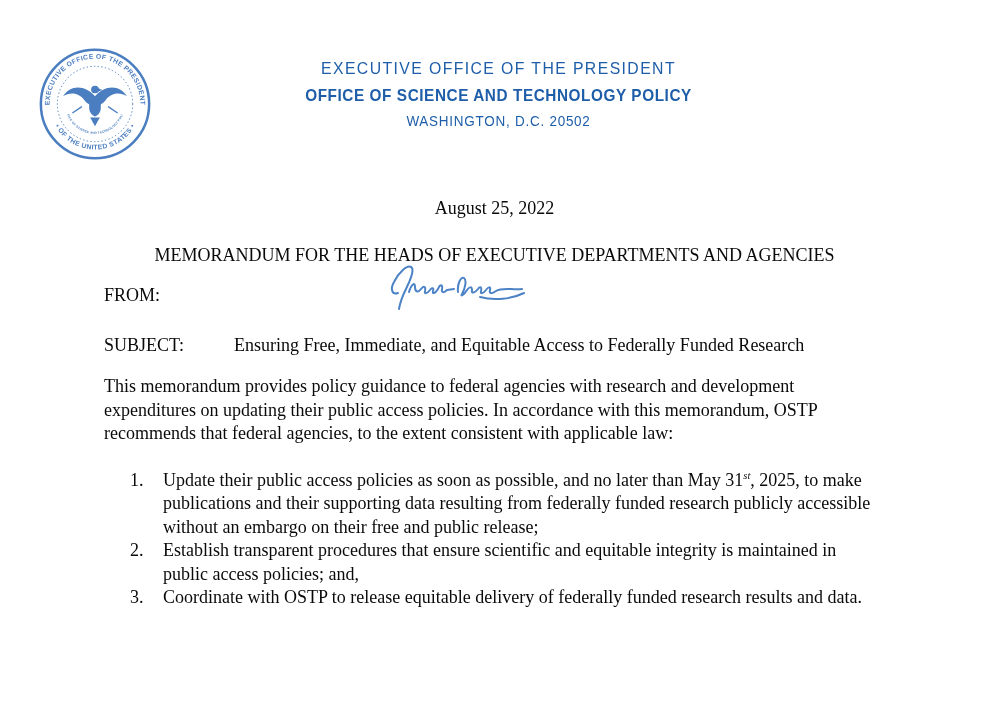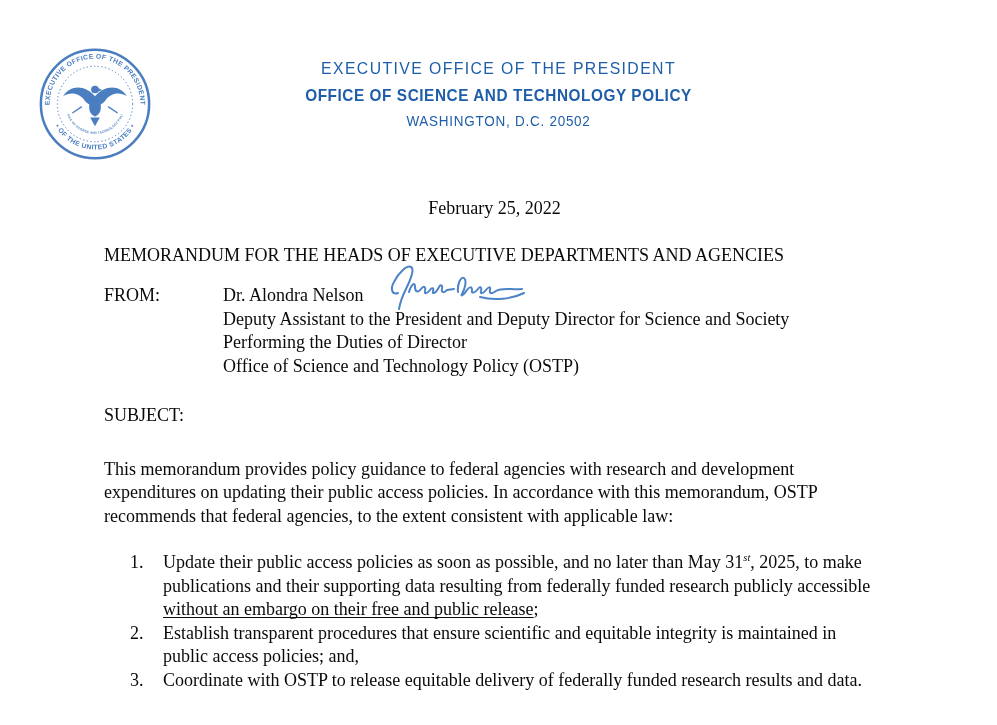--- a/index.html
+++ b/index.html
@@ -36,32 +36,32 @@
     color: var(--letterhead-blue);
   }
   .lh-line { display: block; line-height: 26px; transform: scaleX(0.93); transform-origin: 50% 50%; }
   .lh-line1 { font-size: 17px; letter-spacing: 1.5px; font-weight: 500; }
   .lh-line2 { font-size: 16.5px; letter-spacing: 0.6px; font-weight: 700; }
   .lh-line3 { font-size: 14.5px; letter-spacing: 0.8px; font-weight: 500; }
 
   
   .memo-body { margin-left: 104px; width: 781px; }
   .memo-date { margin-top: 63px; text-align: center; }
-  .addressee { margin-top: 23px; }
-  .kv-row { display: flex; align-items: flex-start; }
+  .addressee { margin-top: 23px; text-align: center; }
+  .kv-row { display: flex; align-items: flex-start; gap: 11px; }
   .from-row { margin-top: 17px; }
   .subject-row { margin-top: 26px; }
   .kv-label { width: 119px; flex: 0 0 119px; }
   .kv-value { flex: 1 1 auto; }
-  .para { margin-top: 30px; }
+  .para { margin-top: 18px; }
   .memo-list { margin-top: 23px; padding-left: 26px; }
   .list-item { display: flex; align-items: flex-start; }
   .li-num { width: 33px; flex: 0 0 33px; }
   .li-text { flex: 0 1 auto; max-width: 722px; }
-  .u-phrase { text-decoration: underline; text-decoration-skip-ink: none; text-decoration-thickness: 1px; text-underline-offset: 2px; }
+  .u-phrase { text-decoration-skip-ink: none; text-decoration-thickness: 1px; text-underline-offset: 2px; }
   .sup { vertical-align: super; font-size: 0.58em; line-height: 0; font-style: italic; }
 
   
   .signature {
     position: absolute;
     left: 388px; top: 262px;
     width: 142px; height: 50px;
   }
   .signature svg path {
     fill: none;
@@ -112,36 +112,31 @@
 
     <div class="lh-text">
       <span class="lh-line lh-line1">EXECUTIVE OFFICE OF THE PRESIDENT</span>
       <span class="lh-line lh-line2">OFFICE OF SCIENCE AND TECHNOLOGY POLICY</span>
       <span class="lh-line lh-line3">WASHINGTON, D.C. 20502</span>
     </div>
   </div>
 
   <div class="memo-body">
 
-    <div class="memo-date">February 25, 2022</div>
+    <div class="memo-date">August 25, 2022</div>
 
     <div class="addressee">MEMORANDUM FOR THE HEADS OF EXECUTIVE DEPARTMENTS AND AGENCIES</div>
 
     <div class="kv-row from-row">
       <div class="kv-label">FROM:</div>
-      <div class="kv-value">
-        <div>Dr. Alondra Nelson</div>
-        <div>Deputy Assistant to the President and Deputy Director for Science and Society</div>
-        <div>Performing the Duties of Director</div>
-        <div>Office of Science and Technology Policy (OSTP)</div>
-      </div>
     </div>
 
     <div class="kv-row subject-row">
       <div class="kv-label">SUBJECT:</div>
+      <div class="kv-value">Ensuring Free, Immediate, and Equitable Access to Federally Funded Research</div>
     </div>
 
     <div class="para">This memorandum provides policy guidance to federal agencies with research and development expenditures on updating their public access policies. In accordance with this memorandum, OSTP recommends that federal agencies, to the extent consistent with applicable law:</div>
 
     <div class="memo-list">
       <div class="list-item">
         <span class="li-num">1.</span>
         <span class="li-text"><span>Update their public access policies as soon as possible, and no later than May 31</span><span class="sup">st</span><span>, 2025, to make publications and their supporting data resulting from federally funded research publicly accessible </span><span class="u-phrase">without an embargo on their free and public release</span><span>;</span></span>
       </div>
       <div class="list-item">

